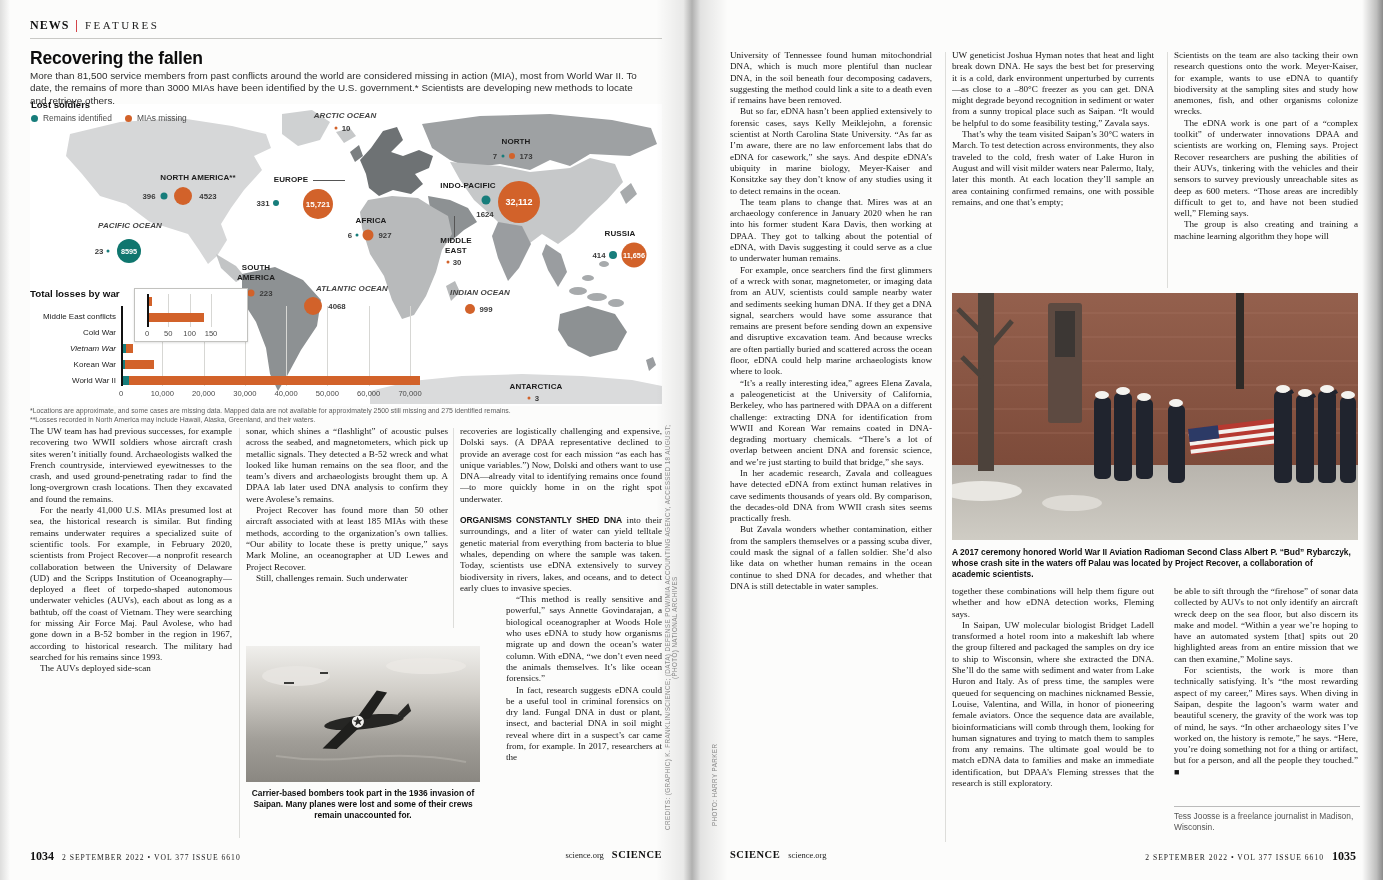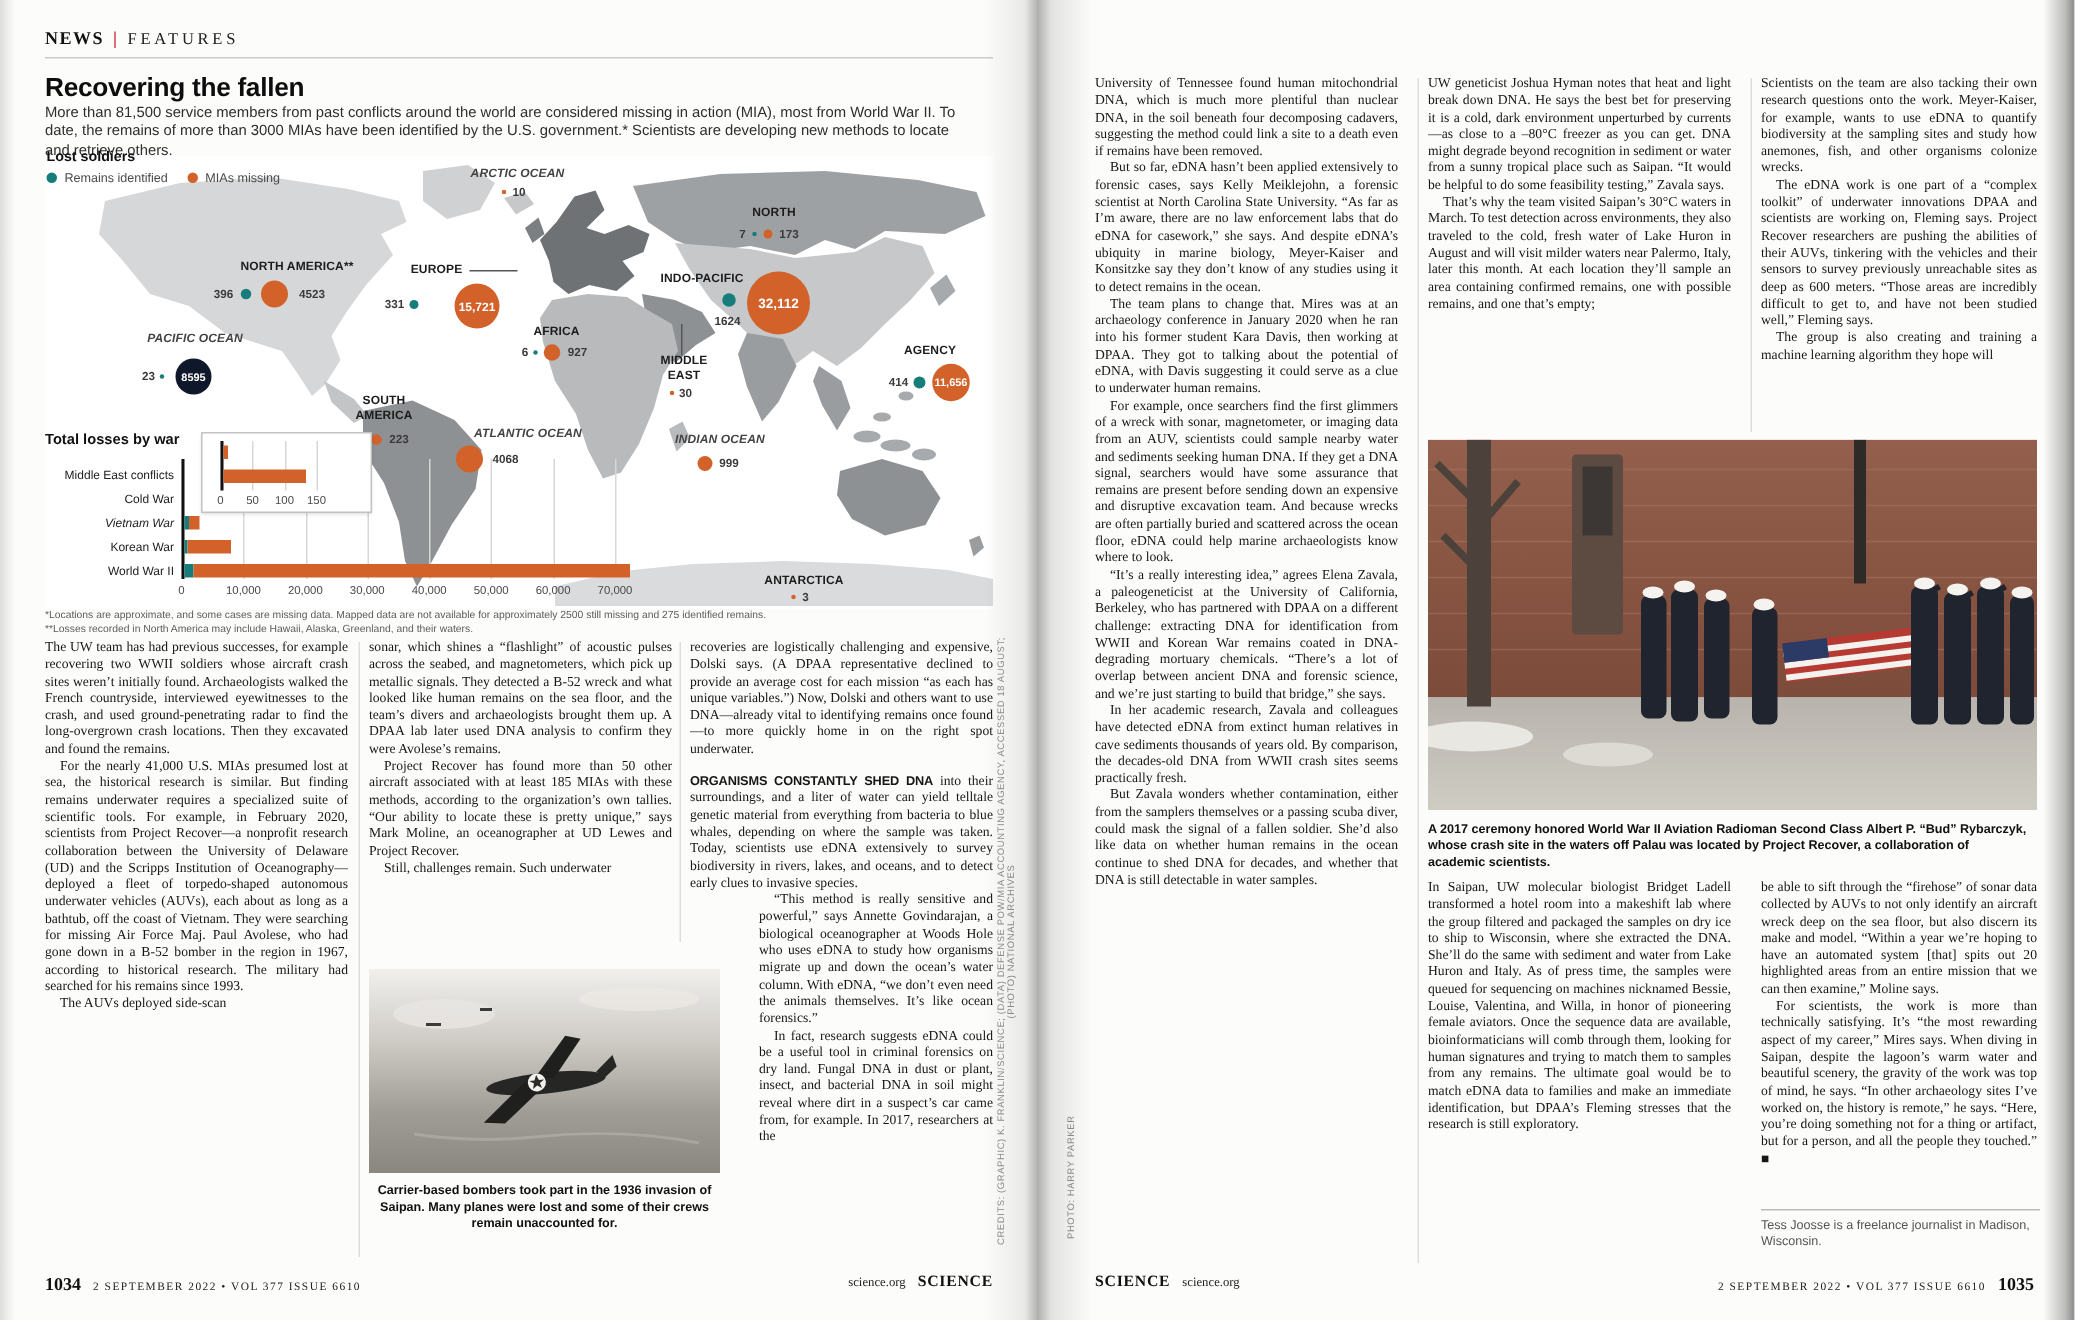--- a/index.html
+++ b/index.html
@@ -151,40 +151,40 @@
         <div class="mdot" style="height: 6px; width: 6px; background: rgb(23, 125, 123); left: 246px; top: 99px;"></div>
         <div class="bubble" style="height: 30px; width: 30px; background: rgb(210, 98, 42); left: 288px; top: 100px; font-size: 8px;">15,721</div>
         <div class="map-label" style="left: 341px; top: 117px;">AFRICA</div>
         <div class="mnum" style="left: 320px; top: 131px;">6</div>
         <div class="mdot" style="height: 3px; width: 3px; background: rgb(23, 125, 123); left: 327px; top: 131px;"></div>
         <div class="bubble" style="height: 11px; width: 11px; background: rgb(210, 98, 42); left: 338px; top: 131px;"></div>
         <div class="mnum" style="left: 355px; top: 131px;">927</div>
         <div class="map-label ocean" style="left: 100px; top: 122px;">PACIFIC OCEAN</div>
         <div class="mnum" style="left: 69px; top: 147px;">23</div>
         <div class="mdot" style="height: 3px; width: 3px; background: rgb(23, 125, 123); left: 78px; top: 147px;"></div>
-        <div class="bubble" style="height: 24px; width: 24px; background: #0f172a; left: 99px; top: 147px; font-size: 7.3px;">8595</div>
+        <div class="bubble" style="height: 24px; width: 24px; background: #0f766e; left: 99px; top: 147px; font-size: 7.3px;">8595</div>
         <div class="map-label" style="left: 226px; top: 168px;">SOUTH
 AMERICA</div>
         <div class="mnum" style="left: 205px; top: 189px;">10</div>
         <div class="mdot" style="height: 3px; width: 3px; background: rgb(23, 125, 123); left: 212px; top: 189px;"></div>
         <div class="bubble" style="height: 7px; width: 7px; background: rgb(210, 98, 42); left: 221px; top: 189px;"></div>
         <div class="mnum" style="left: 236px; top: 189px;">223</div>
         <div class="map-label ocean" style="left: 322px; top: 185px;">ATLANTIC OCEAN</div>
         <div class="bubble" style="height: 18px; width: 18px; background: rgb(210, 98, 42); left: 283px; top: 202px;"></div>
         <div class="mnum" style="left: 307px; top: 202px;">4068</div>
         <div class="map-label" style="left: 438px; top: 82px;">INDO-PACIFIC</div>
         <div class="mnum" style="left: 455px; top: 110px;">1624</div>
         <div class="mdot" style="height: 9px; width: 9px; background: rgb(23, 125, 123); left: 456px; top: 96px;"></div>
         <div class="bubble" style="height: 42px; width: 42px; background: rgb(210, 98, 42); left: 489px; top: 98px; font-size: 9px;">32,112</div>
         <div class="map-line" style="left: 424px; top: 112px; width: 1px; height: 21px;"></div>
         <div class="map-label" style="left: 426px; top: 141px;">MIDDLE
 EAST</div>
         <div class="bubble" style="height: 3px; width: 3px; background: rgb(210, 98, 42); left: 418px; top: 158px;"></div>
         <div class="mnum" style="left: 427px; top: 158px;">30</div>
-        <div class="map-label" style="left: 590px; top: 130px;">AGENCY</div>
+        <div class="map-label" style="left: 590px; top: 130px;">RUSSIA</div>
         <div class="mnum" style="left: 569px; top: 151px;">414</div>
         <div class="mdot" style="height: 8px; width: 8px; background: rgb(23, 125, 123); left: 583px; top: 151px;"></div>
         <div class="bubble" style="height: 25px; width: 25px; background: rgb(210, 98, 42); left: 604px; top: 151px; font-size: 7.3px;">11,656</div>
         <div class="map-label ocean" style="left: 450px; top: 189px;">INDIAN OCEAN</div>
         <div class="bubble" style="height: 10px; width: 10px; background: rgb(210, 98, 42); left: 440px; top: 205px;"></div>
         <div class="mnum" style="left: 456px; top: 205px;">999</div>
         <div class="map-label" style="left: 506px; top: 283px;">ANTARCTICA</div>
         <div class="bubble" style="height: 3px; width: 3px; background: rgb(210, 98, 42); left: 499px; top: 294px;"></div>
         <div class="mnum" style="left: 507px; top: 294px;">3</div>
       </div>
@@ -319,20 +319,21 @@
   <div class="col" style="left:952px;top:50px;width:202px;height:240px;">
       <p class="para">UW geneticist Joshua Hyman notes that heat and light break down DNA. He says the best bet for preserving it is a cold, dark environment unperturbed by currents—as close to a –80°C freezer as you can get. DNA might degrade beyond recognition in sediment or water from a sunny tropical place such as Saipan. “It would be helpful to do some feasibility testing,” Zavala says.</p>
       <p class="para">That’s why the team visited Saipan’s 30°C waters in March. To test detection across environments, they also traveled to the cold, fresh water of Lake Huron in August and will visit milder waters near Palermo, Italy, later this month. At each location they’ll sample an area containing confirmed remains, one with possible remains, and one that’s empty;</p>
     </div>
   <div class="col" style="left:1174px;top:50px;width:184px;height:240px;">
       <p class="para">Scientists on the team are also tacking their own research questions onto the work. Meyer-Kaiser, for example, wants to use eDNA to quantify biodiversity at the sampling sites and study how anemones, fish, and other organisms colonize wrecks.</p>
       <p class="para">The eDNA work is one part of a “complex toolkit” of underwater innovations DPAA and scientists are working on, Fleming says. Project Recover researchers are pushing the abilities of their AUVs, tinkering with the vehicles and their sensors to survey previously unreachable sites as deep as 600 meters. “Those areas are incredibly difficult to get to, and have not been studied well,” Fleming says.</p>
       <p class="para">The group is also creating and training a machine learning algorithm they hope will</p>
     </div>
   <div class="col" style="left:952px;top:586px;width:202px;height:260px;">
+      <p class="para">together these combinations will help them figure out whether and how eDNA detection works, Fleming says.</p>
       <p class="para">In Saipan, UW molecular biologist Bridget Ladell transformed a hotel room into a makeshift lab where the group filtered and packaged the samples on dry ice to ship to Wisconsin, where she extracted the DNA. She’ll do the same with sediment and water from Lake Huron and Italy. As of press time, the samples were queued for sequencing on machines nicknamed Bessie, Louise, Valentina, and Willa, in honor of pioneering female aviators. Once the sequence data are available, bioinformaticians will comb through them, looking for human signatures and trying to match them to samples from any remains. The ultimate goal would be to match eDNA data to families and make an immediate identification, but DPAA’s Fleming stresses that the research is still exploratory.</p>
     </div>
   <div class="col" style="left:1174px;top:586px;width:184px;height:212px;">
       <p class="para">be able to sift through the “firehose” of sonar data collected by AUVs to not only identify an aircraft wreck deep on the sea floor, but also discern its make and model. “Within a year we’re hoping to have an automated system [that] spits out 20 highlighted areas from an entire mission that we can then examine,” Moline says.</p>
       <p class="para">For scientists, the work is more than technically satisfying. It’s “the most rewarding aspect of my career,” Mires says. When diving in Saipan, despite the lagoon’s warm water and beautiful scenery, the gravity of the work was top of mind, he says. “In other archaeology sites I’ve worked on, the history is remote,” he says. “Here, you’re doing something not for a thing or artifact, but for a person, and all the people they touched.” ■</p>
     </div>
   <div class="colrule" style="left:945px;top:52px;height:790px;"></div>
   <div class="colrule" style="left:1167px;top:52px;height:236px;"></div>
 
   <div class="photo" style="left:952px;top:293px;width:406px;height:247px;">

